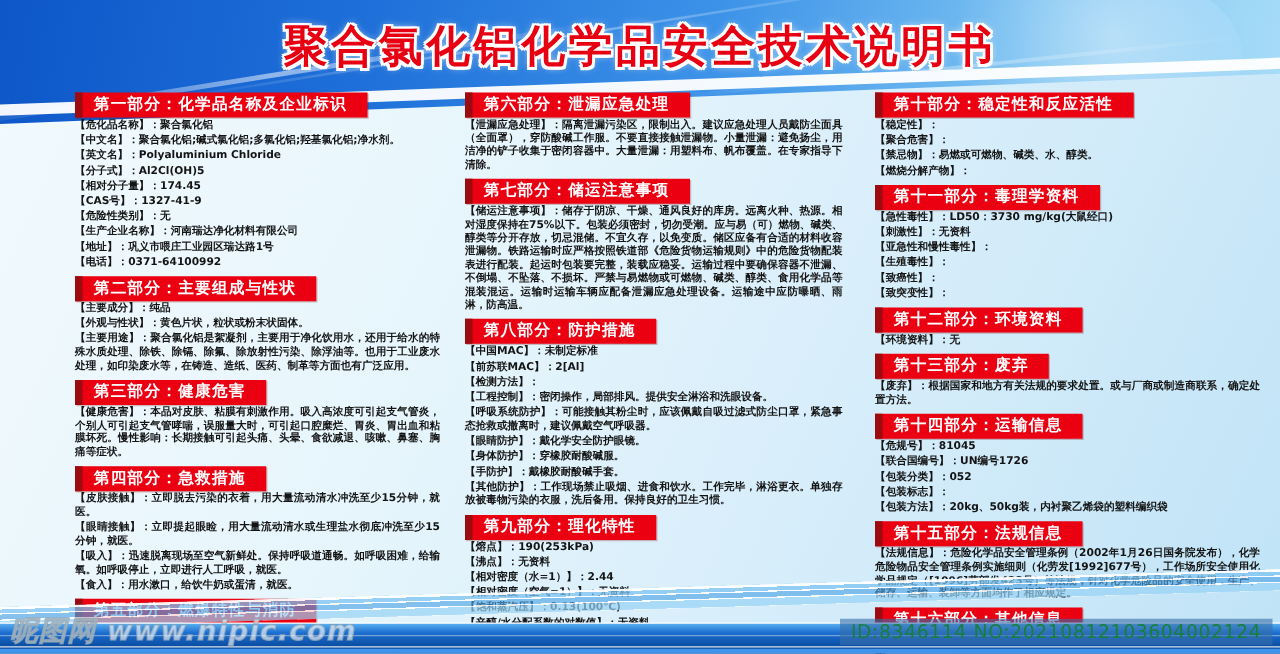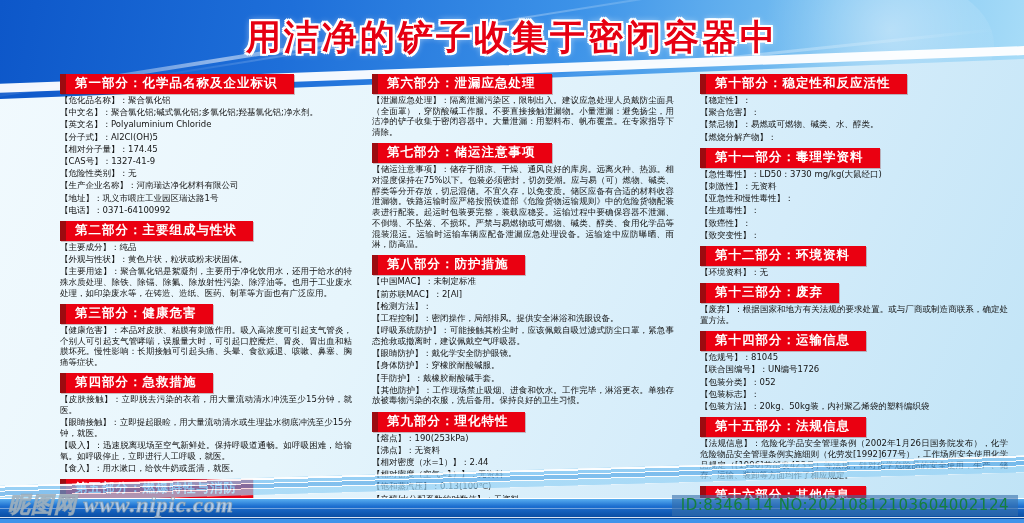--- a/index.html
+++ b/index.html
@@ -38,21 +38,21 @@
   .col1{left:60px;width:292px;}
   .col2{left:372px;width:302px;}
   .col3{left:700px;width:308px;}
   .sec-header{
     display:inline-block;background:#ea0011;border-left:6px solid #9c0b10;
     color:#fff;font-weight:bold;font-size:12.5px;letter-spacing:1px;
     padding:1px 16px 2px 9px;margin:4px 0 1px 0;box-shadow:1px 1px 0 rgba(120,0,0,.25);
     white-space:nowrap;
   }
   .sec-line{
-    font-size:8.5px;line-height:1.26;color:#141414;font-weight:400;
+    font-size:8.5px;line-height:1.26;color:#141414;font-weight:700;
     text-align:justify;margin:0 0 1.5px 0;
   }
   
   .footer-stripes{
     position:absolute;bottom:20px;left:-12px;width:105%;height:17px;
     transform:rotate(-1.7deg);transform-origin:left center;
     background:repeating-linear-gradient(180deg,
       rgba(255,255,255,.95) 0 2px,rgba(125,195,242,.75) 2px 5px,
       rgba(255,255,255,.9) 5px 6px,rgba(80,165,230,.65) 6px 10px,
       rgba(255,255,255,.85) 10px 11px,rgba(150,210,245,.7) 11px 17px);
@@ -65,39 +65,39 @@
   .footer-band::after{
     content:"";position:absolute;left:0;bottom:5px;width:100%;height:1px;background:rgba(255,255,255,.85);
     box-shadow:0 -9px 0 rgba(255,255,255,.4);
   }
   .footer-bottom{
     position:absolute;bottom:0;left:0;width:100%;height:4px;background:#3f93ea;
   }
   .watermark{
     position:absolute;left:8px;bottom:3px;font-size:22px;font-weight:bold;font-style:italic;
     color:rgba(255,255,255,.62);-webkit-text-stroke:1px rgba(140,160,175,.75);
-    letter-spacing:1px;z-index:5;font-family:Liberation Serif, serif;
+    letter-spacing:1px;z-index:5;
   }
   .id-box{
     position:absolute;right:6px;bottom:7px;z-index:5;
     background:rgba(55,110,170,.60);color:#15803d;font-size:15px;
     padding:1px 9px 2px 9px;letter-spacing:.5px;
   }
 </style>
 </head>
 <body>
 
 <div class="banner">
   <div class="streak s1"></div>
   <div class="streak s2"></div>
   <div class="streak s3"></div>
 </div>
 <div class="banner-edge"></div>
 
-<div class="page-title">用洁净的铲子收集于密闭容器中</div>
+<div class="page-title">聚合氯化铝化学品安全技术说明书</div>
 
 <div id="columns-root">
     <div class="column col1"><div class="sec-header">第一部分：化学品名称及企业标识</div><div class="sec-line">【危化品名称】：聚合氯化铝</div><div class="sec-line">【中文名】：聚合氯化铝;碱式氯化铝;多氯化铝;羟基氯化铝;净水剂。</div><div class="sec-line">【英文名】：Polyaluminium Chloride</div><div class="sec-line">【分子式】：Al2Cl(OH)5</div><div class="sec-line">【相对分子量】：174.45</div><div class="sec-line">【CAS号】：1327-41-9</div><div class="sec-line">【危险性类别】：无</div><div class="sec-line">【生产企业名称】：河南瑞达净化材料有限公司</div><div class="sec-line">【地址】：巩义市喂庄工业园区瑞达路1号</div><div class="sec-line">【电话】：0371-64100992</div><div class="sec-header">第二部分：主要组成与性状</div><div class="sec-line">【主要成分】：纯品</div><div class="sec-line">【外观与性状】：黄色片状，粒状或粉末状固体。</div><div class="sec-line">【主要用途】：聚合氯化铝是絮凝剂，主要用于净化饮用水，还用于给水的特殊水质处理、除铁、除镉、除氟、除放射性污染、除浮油等。也用于工业废水处理，如印染废水等，在铸造、造纸、医药、制革等方面也有广泛应用。</div><div class="sec-header">第三部分：健康危害</div><div class="sec-line">【健康危害】：本品对皮肤、粘膜有刺激作用。吸入高浓度可引起支气管炎，个别人可引起支气管哮喘，误服量大时，可引起口腔糜烂、胃炎、胃出血和粘膜坏死。慢性影响：长期接触可引起头痛、头晕、食欲减退、咳嗽、鼻塞、胸痛等症状。</div><div class="sec-header">第四部分：急救措施</div><div class="sec-line">【皮肤接触】：立即脱去污染的衣着，用大量流动清水冲洗至少15分钟，就医。</div><div class="sec-line">【眼睛接触】：立即提起眼睑，用大量流动清水或生理盐水彻底冲洗至少15分钟，就医。</div><div class="sec-line">【吸入】：迅速脱离现场至空气新鲜处。保持呼吸道通畅。如呼吸困难，给输氧。如呼吸停止，立即进行人工呼吸，就医。</div><div class="sec-line">【食入】：用水漱口，给饮牛奶或蛋清，就医。</div><div class="sec-header">第五部分：燃爆特性与消防</div><div class="sec-line">【闪点】：无意义</div><div class="sec-line">【燃爆下限】：无意义</div></div>
     <div class="column col2"><div class="sec-header">第六部分：泄漏应急处理</div><div class="sec-line">【泄漏应急处理】：隔离泄漏污染区，限制出入。建议应急处理人员戴防尘面具（全面罩），穿防酸碱工作服。不要直接接触泄漏物。小量泄漏：避免扬尘，用洁净的铲子收集于密闭容器中。大量泄漏：用塑料布、帆布覆盖。在专家指导下清除。</div><div class="sec-header">第七部分：储运注意事项</div><div class="sec-line">【储运注意事项】：储存于阴凉、干燥、通风良好的库房。远离火种、热源。相对湿度保持在75%以下。包装必须密封，切勿受潮。应与易（可）燃物、碱类、醇类等分开存放，切忌混储。不宜久存，以免变质。储区应备有合适的材料收容泄漏物。铁路运输时应严格按照铁道部《危险货物运输规则》中的危险货物配装表进行配装。起运时包装要完整，装载应稳妥。运输过程中要确保容器不泄漏、不倒塌、不坠落、不损坏。严禁与易燃物或可燃物、碱类、醇类、食用化学品等混装混运。运输时运输车辆应配备泄漏应急处理设备。运输途中应防曝晒、雨淋，防高温。</div><div class="sec-header">第八部分：防护措施</div><div class="sec-line">【中国MAC】：未制定标准</div><div class="sec-line">【前苏联MAC】：2[Al]</div><div class="sec-line">【检测方法】：</div><div class="sec-line">【工程控制】：密闭操作，局部排风。提供安全淋浴和洗眼设备。</div><div class="sec-line">【呼吸系统防护】：可能接触其粉尘时，应该佩戴自吸过滤式防尘口罩，紧急事态抢救或撤离时，建议佩戴空气呼吸器。</div><div class="sec-line">【眼睛防护】：戴化学安全防护眼镜。</div><div class="sec-line">【身体防护】：穿橡胶耐酸碱服。</div><div class="sec-line">【手防护】：戴橡胶耐酸碱手套。</div><div class="sec-line">【其他防护】：工作现场禁止吸烟、进食和饮水。工作完毕，淋浴更衣。单独存放被毒物污染的衣服，洗后备用。保持良好的卫生习惯。</div><div class="sec-header">第九部分：理化特性</div><div class="sec-line">【熔点】：190(253kPa)</div><div class="sec-line">【沸点】：无资料</div><div class="sec-line">【相对密度（水=1）】：2.44</div><div class="sec-line">【相对密度（空气=1）】：无资料</div><div class="sec-line">【饱和蒸汽压】：0.13(100℃)</div><div class="sec-line">【辛醇/水分配系数的对数值】：无资料</div><div class="sec-line">【燃烧热】：无意义</div></div>
     <div class="column col3"><div class="sec-header">第十部分：稳定性和反应活性</div><div class="sec-line">【稳定性】：</div><div class="sec-line">【聚合危害】：</div><div class="sec-line">【禁忌物】：易燃或可燃物、碱类、水、醇类。</div><div class="sec-line">【燃烧分解产物】：</div><div class="sec-header">第十一部分：毒理学资料</div><div class="sec-line">【急性毒性】：LD50：3730 mg/kg(大鼠经口)</div><div class="sec-line">【刺激性】：无资料</div><div class="sec-line">【亚急性和慢性毒性】：</div><div class="sec-line">【生殖毒性】：</div><div class="sec-line">【致癌性】：</div><div class="sec-line">【致突变性】：</div><div class="sec-header">第十二部分：环境资料</div><div class="sec-line">【环境资料】：无</div><div class="sec-header">第十三部分：废弃</div><div class="sec-line">【废弃】：根据国家和地方有关法规的要求处置。或与厂商或制造商联系，确定处置方法。</div><div class="sec-header">第十四部分：运输信息</div><div class="sec-line">【危规号】：81045</div><div class="sec-line">【联合国编号】：UN编号1726</div><div class="sec-line">【包装分类】：052</div><div class="sec-line">【包装标志】：</div><div class="sec-line">【包装方法】：20kg、50kg装，内衬聚乙烯袋的塑料编织袋</div><div class="sec-header">第十五部分：法规信息</div><div class="sec-line">【法规信息】：危险化学品安全管理条例（2002年1月26日国务院发布），化学危险物品安全管理条例实施细则（化劳发[1992]677号），工作场所安全使用化学品规定（[1996]劳部发423号）等法规，针对化学危险品的安全使用，生产、储存、运输、装卸等方面均作了相应规定。</div><div class="sec-header">第十六部分：其他信息</div><div class="sec-line">【参考文献】：周国泰《危险化学品安全技术说明书》化学工业出版社，1997年。</div></div>
   </div>
 
 <div class="footer-stripes"></div>
 <div class="footer-band"></div>
 <div class="footer-bottom"></div>

